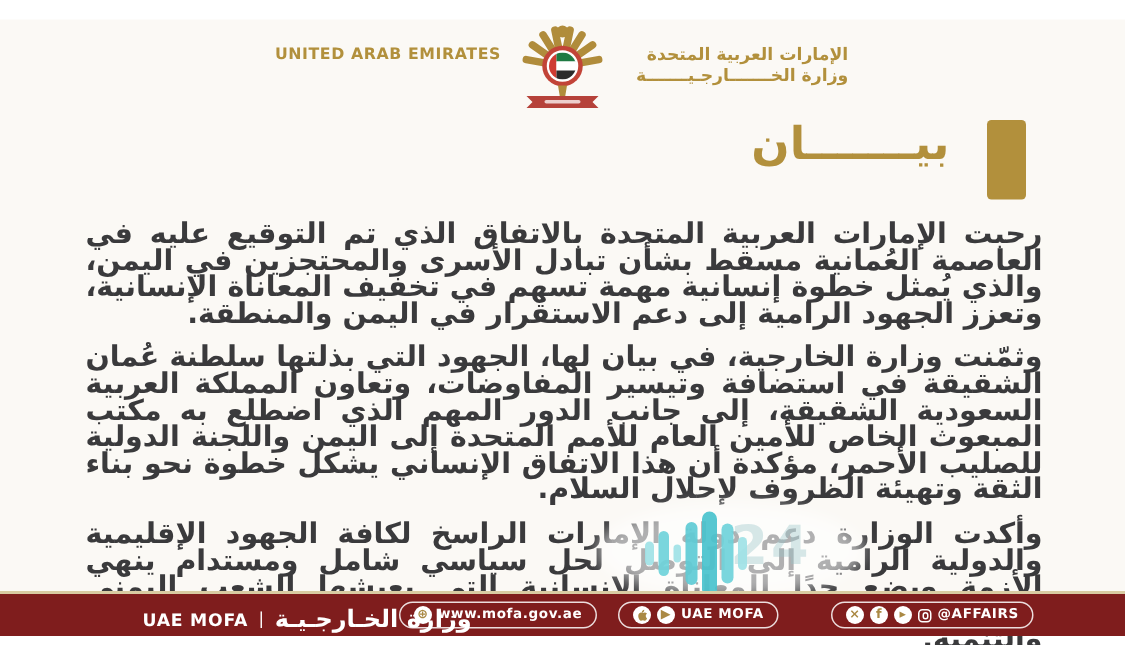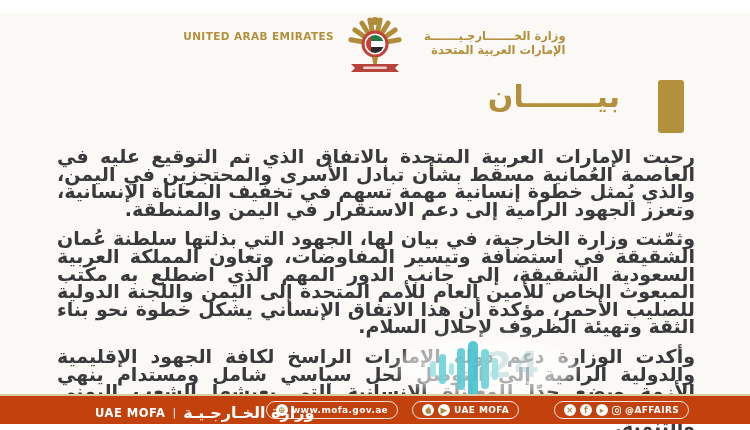--- a/index.html
+++ b/index.html
@@ -9,21 +9,21 @@
 
   
   .hdr-en{position:absolute;right:416px;top:31px;text-align:right;color:#b2903c;
           font-size:10.5px;font-weight:bold;line-height:11.5px;letter-spacing:.4px;white-space:nowrap;}
   .emblem{position:absolute;left:339px;top:14px;width:72px;height:64px;}
   .hdr-ar{position:absolute;left:424px;top:29px;direction:rtl;text-align:right;color:#b2903c;
           font-size:11.5px;font-weight:bold;line-height:14px;white-space:nowrap;}
 
   
   .gold-bar{position:absolute;left:658px;top:80px;width:26px;height:53px;background:#b2903c;border-radius:3px;}
-  .bayan{position:absolute;right:130px;top:82px;color:#b2903c;font-size:30px;font-weight:bold;
+  .bayan{position:absolute;right:117px;top:82px;color:#b2903c;font-size:30px;font-weight:bold;
          direction:rtl;white-space:nowrap;line-height:1;}
   .title{position:absolute;left:70px;top:86px;width:470px;direction:rtl;text-align:right;
          color:#313134;font-size:16px;font-weight:bold;line-height:21px;}
 
   
   .body-block{position:absolute;left:57px;top:148px;width:638px;direction:rtl;
               color:#3a3a3c;font-size:19px;font-weight:bold;line-height:17.6px;
               text-align:justify;}
   .body-block p{margin:0 0 12px 0;}
 
@@ -36,21 +36,21 @@
   .wm-bars span{display:block;border-radius:6px;opacity:.92;}
   .b1{width:6px;height:16px;background:#9fe2e6;}
   .b2{width:7px;height:30px;background:#6fd2da;}
   .b3{width:5px;height:12px;background:#9fe2e6;}
   .b4{width:8px;height:42px;background:#5ecbd5;}
   .b5{width:10px;height:57px;background:#49c2cd;}
   .b6{width:8px;height:40px;background:#6fd2da;}
   .b7{width:6px;height:22px;background:#9fe2e6;}
 
   
-  .footer{position:absolute;left:0;top:394px;width:750px;height:30px;background:#c2410c;
+  .footer{position:absolute;left:0;top:394px;width:750px;height:30px;background:#7f1d1d;
           border-top:2px solid #d9cba2;box-sizing:border-box;color:#fff;}
   .f-left{position:absolute;left:95px;top:7px;display:flex;align-items:center;gap:7px;white-space:nowrap;}
   .f-en{font-size:11.5px;font-weight:bold;letter-spacing:.5px;}
   .f-sep{font-size:11px;}
   .f-ar{font-size:16px;font-weight:bold;direction:rtl;}
   .pill{position:absolute;top:5px;height:18px;box-sizing:border-box;border:1px solid rgba(255,255,255,.85);
         border-radius:10px;display:flex;align-items:center;gap:4px;padding:0 9px;
         font-size:9px;font-weight:bold;letter-spacing:.4px;white-space:nowrap;cursor:pointer;}
   .pill-web{left:266px;}
   .pill-apps{left:412px;}
@@ -98,22 +98,22 @@
         <rect x="32" y="27" width="13" height="6" fill="#ffffff"></rect>
         <rect x="32" y="33" width="13" height="6" fill="#2b2b2b"></rect>
       </g>
       <path d="M33 43 h6 l-1.5 9 h-3 z" fill="#b08c3b"></path>
       <path d="M12 50 L60 50 L56 54 L60 58 L12 58 L16 54 Z" fill="#b6423a"></path>
       <rect x="24" y="52.6" width="24" height="2.4" rx="1.2" fill="rgba(255,255,255,.75)"></rect>
     </svg>
   </div>
 
   <div class="hdr-ar">
+    <div>الإمارات العربية المتحدة</div>
     <div>وزارة الخـــــــارجـيـــــــة</div>
-    <div>الإمارات العربية المتحدة</div>
   </div>
 
   <div class="gold-bar"></div>
   <div class="bayan">بيـــــــان</div>
   <div class="title">
   </div>
 
   <div class="body-block">
     <p>رحبت الإمارات العربية المتحدة بالاتفاق الذي تم التوقيع عليه في العاصمة العُمانية مسقط بشأن تبادل الأسرى والمحتجزين في اليمن، والذي يُمثل خطوة إنسانية مهمة تسهم في تخفيف المعاناة الإنسانية، وتعزز الجهود الرامية إلى دعم الاستقرار في اليمن والمنطقة.</p>
     <p>وثمّنت وزارة الخارجية، في بيان لها، الجهود التي بذلتها سلطنة عُمان الشقيقة في استضافة وتيسير المفاوضات، وتعاون المملكة العربية السعودية الشقيقة، إلى جانب الدور المهم الذي اضطلع به مكتب المبعوث الخاص للأمين العام للأمم المتحدة إلى اليمن واللجنة الدولية للصليب الأحمر، مؤكدة أن هذا الاتفاق الإنساني يشكل خطوة نحو بناء الثقة وتهيئة الظروف لإحلال السلام.</p>

